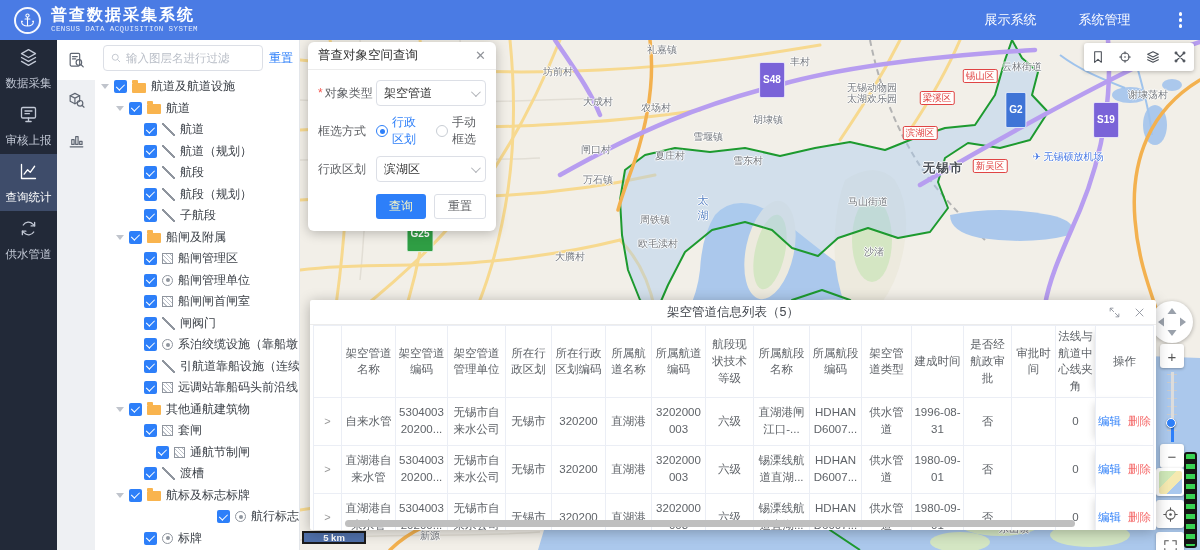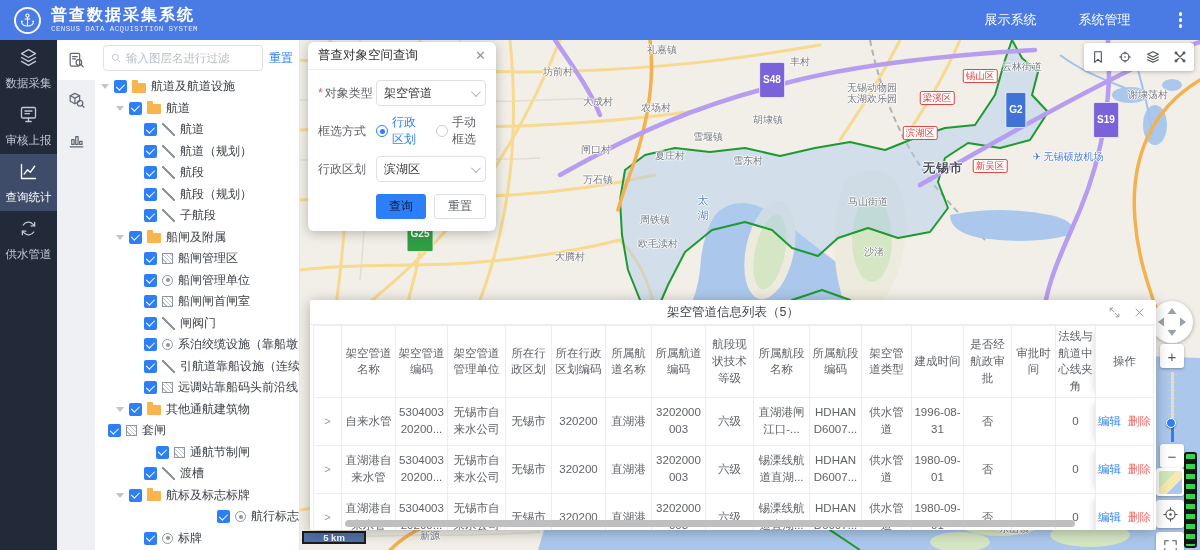--- a/index.html
+++ b/index.html
@@ -99,21 +99,21 @@
   .select .chev { margin-left:auto; width:7px; height:7px; border-right:1.4px solid #b0b3b8; border-bottom:1.4px solid #b0b3b8; transform:rotate(45deg) translateY(-2px); }
   .radio-grp { display:flex; align-items:center; gap:10px; }
   .radio { display:flex; align-items:center; gap:4px; font-size:12px; cursor:pointer; }
   .rdot { width:12px; height:12px; border-radius:50%; border:1px solid #c8cdd4; position:relative; background:#fff; flex:none; }
   .radio.sel .rdot { border-color:#2d7ff9; }
   .radio.sel .rdot::after { content:""; position:absolute; inset:2.5px; border-radius:50%; background:#2d7ff9; }
   .radio.sel .rlabel { color:#2d7ff9; }
   .radio .rlabel { color:#606266; }
   .dlg-btns { display:flex; gap:8px; margin-top:12px; margin-left:58px; }
   .btn { height:25px; padding:0 13px; border-radius:3px; font-size:12px; display:flex; align-items:center; cursor:pointer; }
-  .btn.primary { background:#2d7ff9; color:#0f172a; }
+  .btn.primary { background:#2d7ff9; color:#fef9c3; }
   .btn.plain { background:#fff; color:#606266; border:1px solid #dcdfe6; }
 
   
   .table-panel { position:absolute; left:10px; top:260px; width:846px; height:230px; background:#fff; border-radius:2px; box-shadow:0 2px 14px rgba(0,0,0,.28); z-index:30; overflow:hidden; }
   .tp-head { height:25px; border-bottom:1px solid #ececec; display:flex; align-items:center; justify-content:center; position:relative; }
   .tp-title { font-size:12.5px; color:#41454c; }
   .tp-icons { position:absolute; right:10px; top:0; height:100%; display:flex; align-items:center; gap:12px; color:#8a8f99; }
   .tp-icons svg { width:13px; height:13px; stroke:currentColor; fill:none; stroke-width:1.6; cursor:pointer; }
   table.grid { border-collapse:collapse; table-layout:fixed; width:840px; margin:0 0 0 3px; }
   .grid th, .grid td { border:1px solid #ebeef5; font-size:11.5px; color:#5f6368; text-align:center; padding:2px 2px; word-break:break-all; }
@@ -321,21 +321,21 @@
           <span class="cb"></span>
           <span class="ti ti-poly"></span>
           <span class="tree-label">远调站靠船码头前沿线</span>
         </div>
         <div class="tree-row" style="padding-left: 21px;">
           <span class="caret"></span>
           <span class="cb"></span>
           <span class="ti ti-folder"></span>
           <span class="tree-label">其他通航建筑物</span>
         </div>
-        <div class="tree-row" style="">
+        <div class="tree-row" style="padding-left: 36px;">
           <span class="caret-sp"></span>
           <span class="cb"></span>
           <span class="ti ti-poly"></span>
           <span class="tree-label">套闸</span>
         </div>
         <div class="tree-row" style="padding-left: 36px; margin-left: 12px;">
           <span class="caret-sp"></span>
           <span class="cb"></span>
           <span class="ti ti-poly"></span>
           <span class="tree-label">通航节制闸</span>

